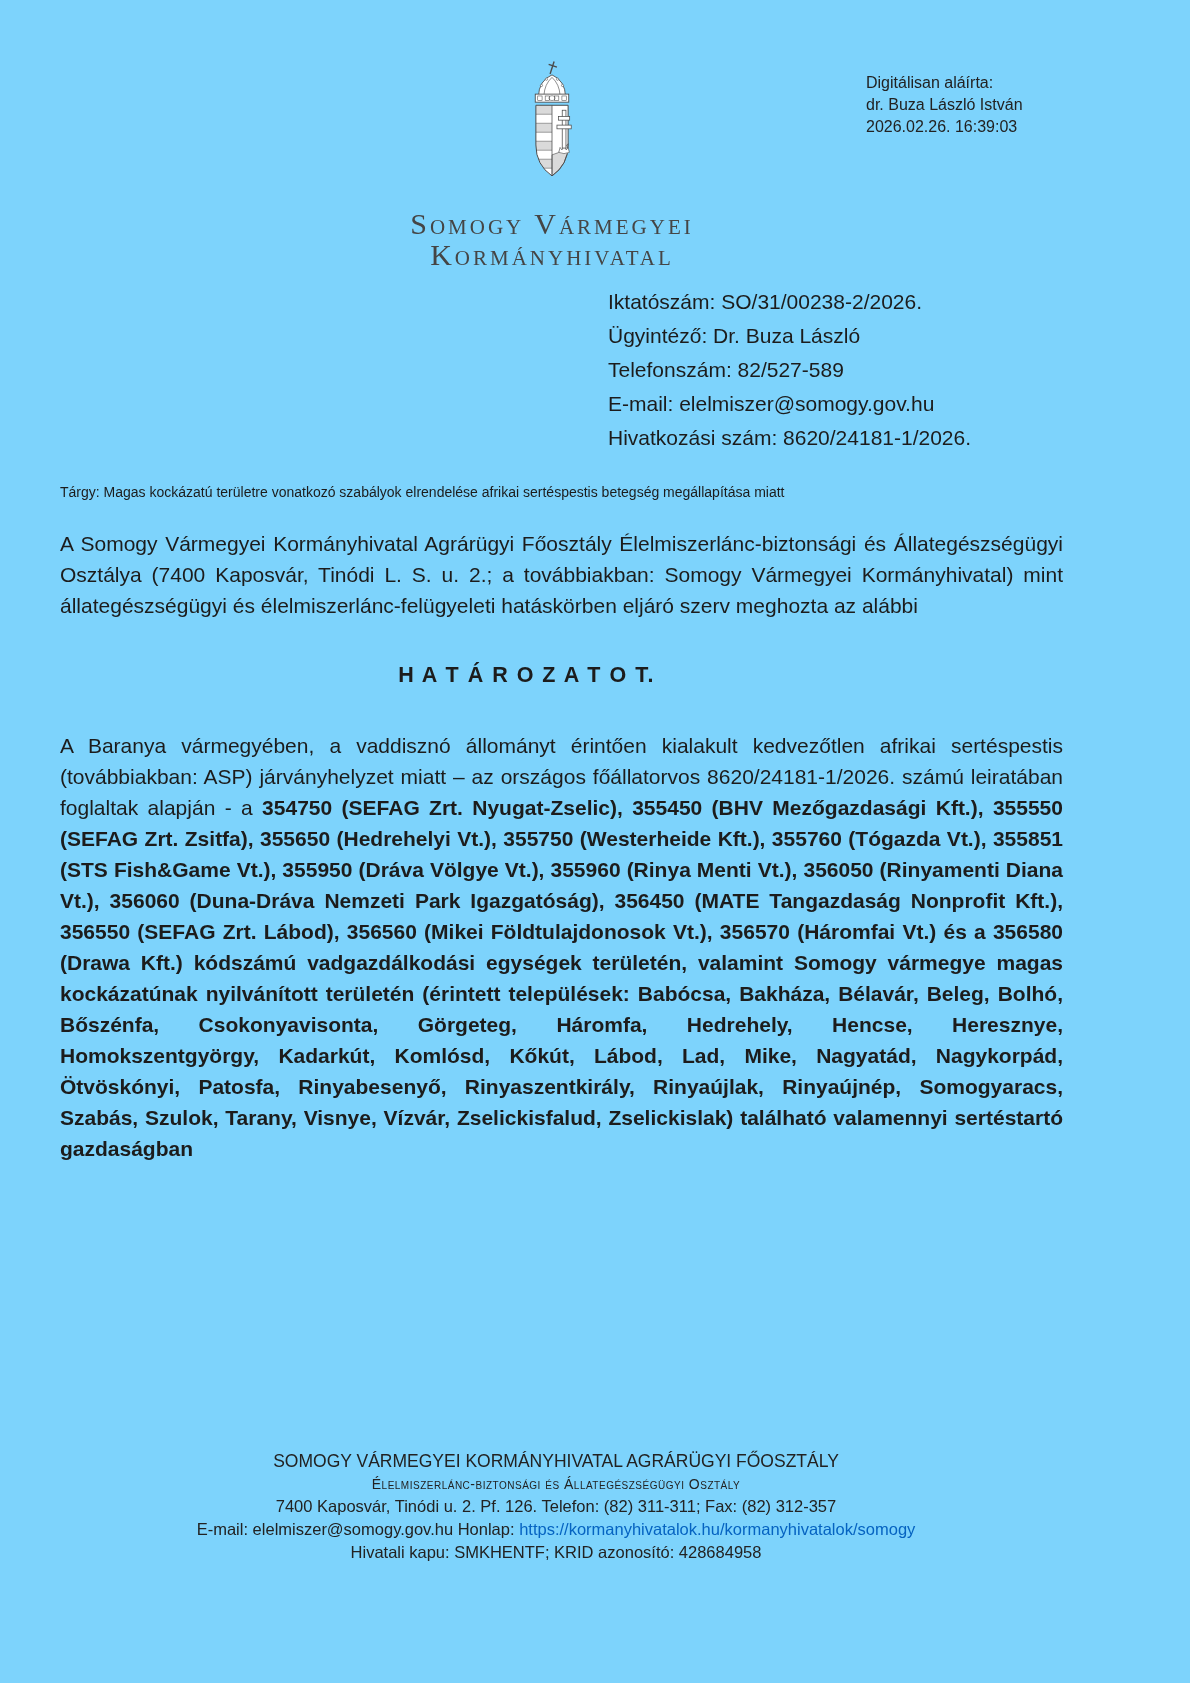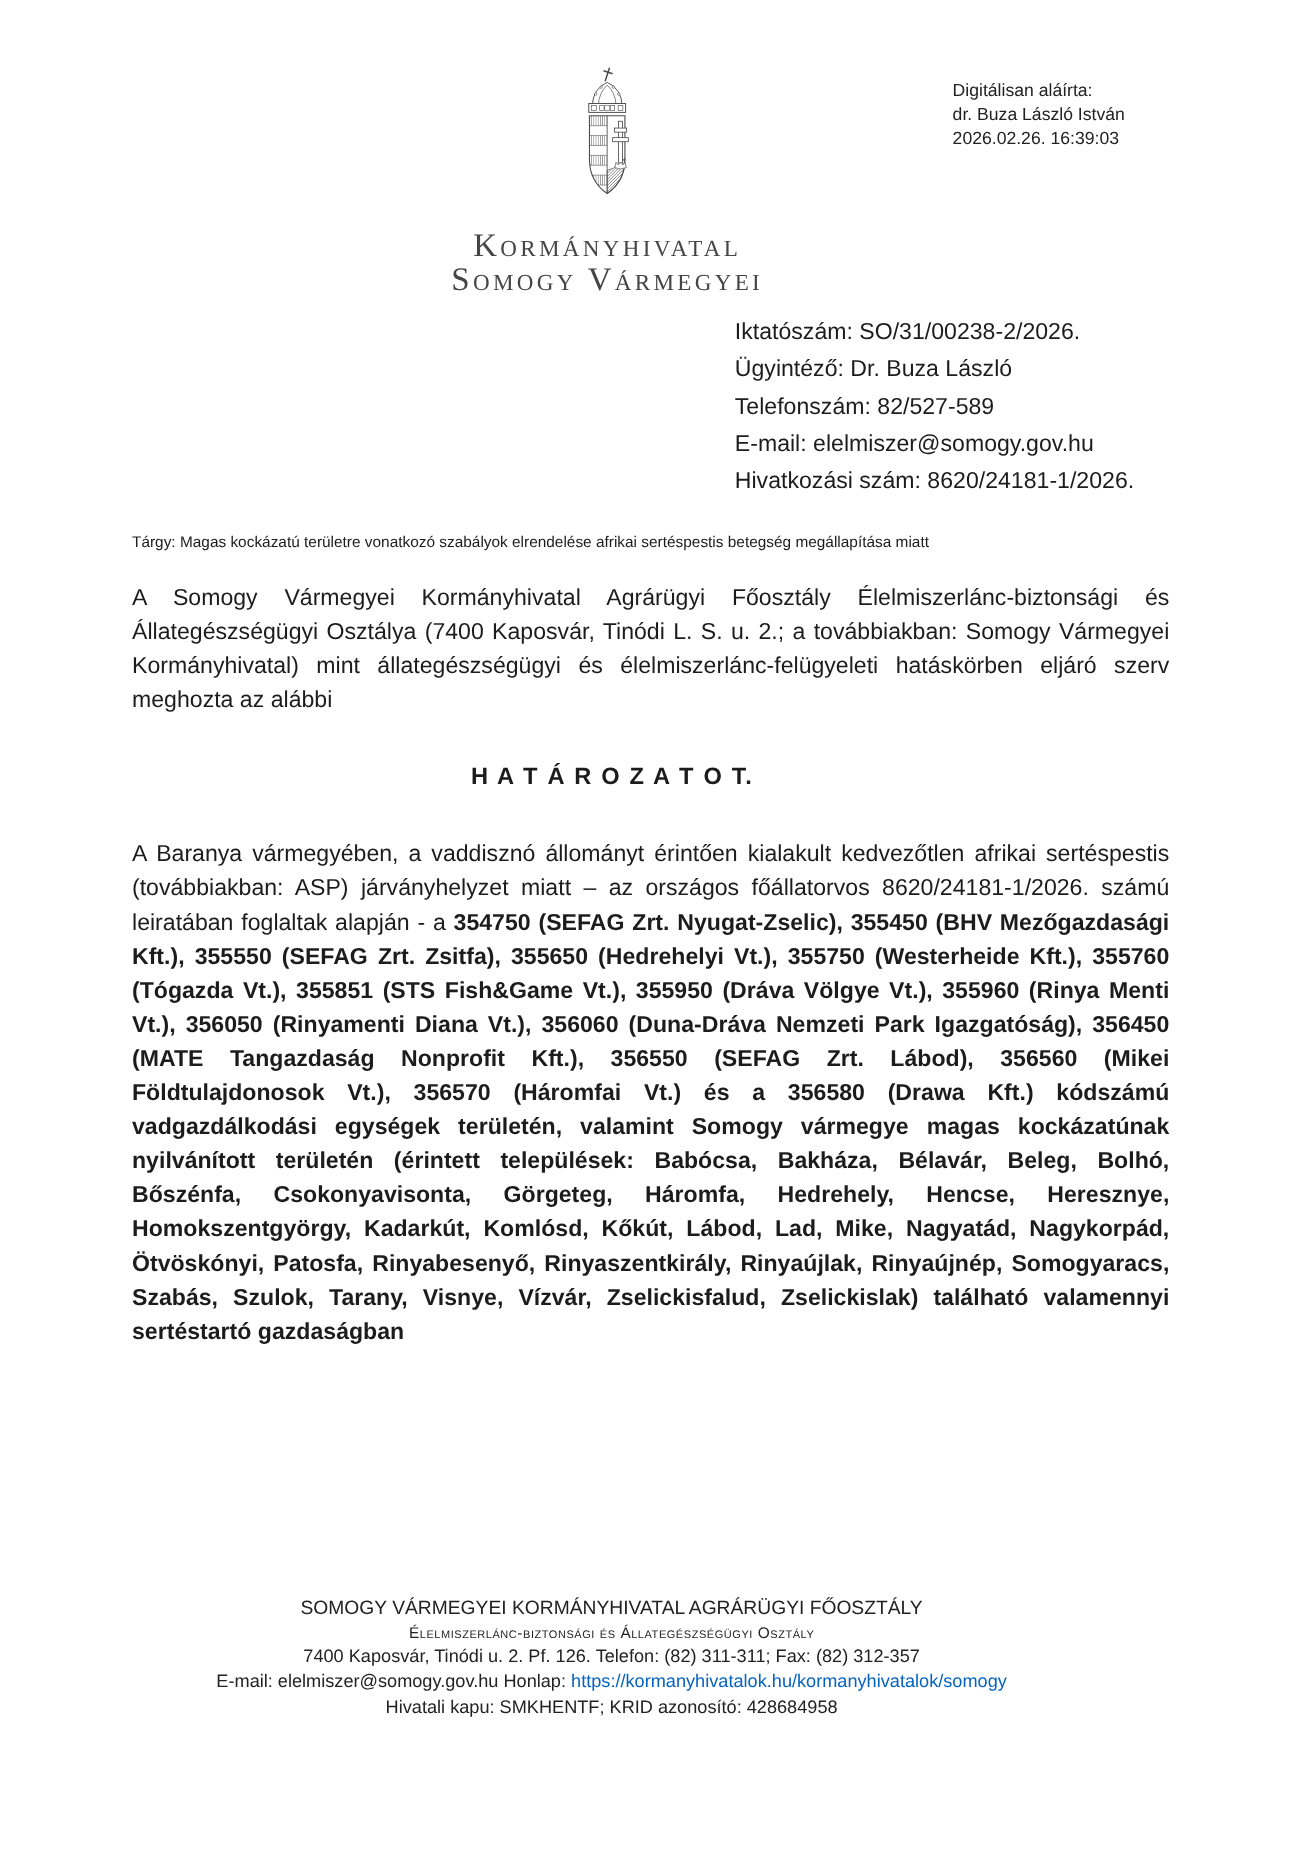--- a/index.html
+++ b/index.html
@@ -1,20 +1,20 @@
 <!DOCTYPE html>
 <html lang="hu"><head>
 <meta charset="utf-8">
 <style>
   html,body{margin:0;padding:0;background:#e8e8e8;}
   .page{
     position:relative;
     width:1190px;height:1683px;
     margin:0 auto;
-    background:#ffffff;
+    background:#7dd3fc;
     font-family:"Liberation Sans",sans-serif;
     color:#1c1c1c;
     overflow:hidden;
   }
   
   .sig-stamp{
     position:absolute;top:72px;left:866px;
     font-size:16px;line-height:22px;color:#222;
   }
   
@@ -24,21 +24,21 @@
   }
   .org-name{
     margin-top:4px;
     font-family:"Liberation Serif",serif;
     font-variant:small-caps;
     font-size:30px;line-height:31px;letter-spacing:3px;
     color:#454545;text-align:center;
   }
   .content{
     position:absolute;top:0;left:0;right:0;
-    padding:285px 127px 0 120px;
+    padding:285px 127px 0 60px;
   }
   .case-info{
     margin-left:548px;
     font-size:21px;line-height:34px;white-space:nowrap;
   }
   .subject{
     margin:26px 0 0 0;
     font-size:14px;line-height:22px;text-align:justify;
   }
   .body-par{
@@ -131,22 +131,22 @@
 
       <g fill="#fff" stroke="#4a4a4a" stroke-width="1.2">
         <rect x="66.5" y="84" width="6" height="61"></rect>
         <rect x="60.5" y="94" width="18" height="6"></rect>
         <rect x="58" y="108" width="23" height="6"></rect>
       </g>
 
       <line x1="50" y1="76" x2="50" y2="190" stroke="#4a4a4a" stroke-width="1.2"></line>
     </svg>
     <div class="org-name">
+      <div>Somogy Vármegyei</div>
       <div>Kormányhivatal</div>
-      <div>Somogy Vármegyei</div>
     </div>
   </div>
 
   <div class="content">
 
     <div class="case-info">
         <div>Iktatószám: SO/31/00238-2/2026.</div>
         <div>Ügyintéző: Dr. Buza László</div>
         <div>Telefonszám: 82/527-589</div>
         <div>E-mail: elelmiszer@somogy.gov.hu</div>

